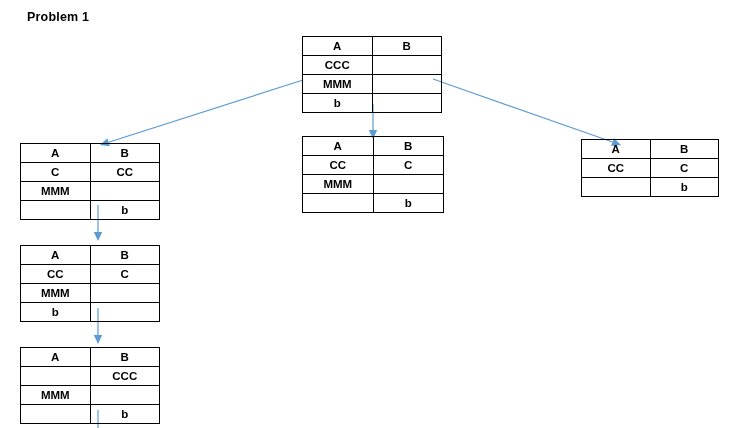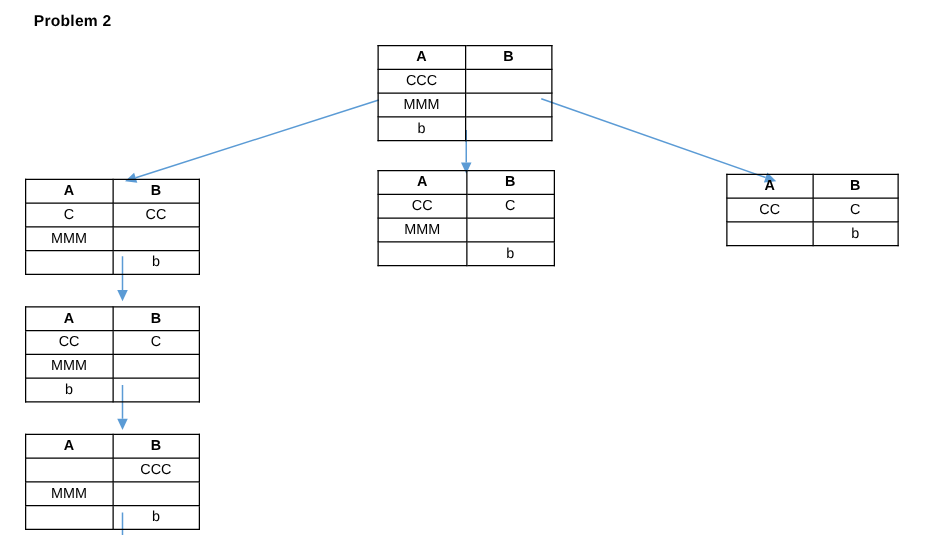--- a/index.html
+++ b/index.html
@@ -44,35 +44,35 @@
     background: transparent;
   }
   .tbl td, .tbl th {
     border: 1px solid #000000;
     height: 18px;
     line-height: 18px;
     padding: 0;
     text-align: center;
     vertical-align: middle;
     font-size: 11.5px;
-    font-weight: normal;
+    font-weight: bold;
     overflow: hidden;
     white-space: nowrap;
   }
   .tbl th {
     font-weight: bold;
   }
   .tbl td.empty { }
 </style>
 </head>
 <body>
 
 <div id="canvas">
 
-  <div class="page-title">Problem 2</div>
+  <div class="page-title">Problem 1</div>
 
   <svg id="arrow-layer" viewBox="0 0 743 428" width="743" height="428">
       <g>
         <line x1="303" y1="80" x2="108.57132693202807" y2="142.25548645033584" stroke="#5b9bd5" stroke-width="1.2"></line>
         <polygon points="100,145 107.2905539421848,138.25553388205606 109.85209992187134,146.25543901861562" fill="#5b9bd5"></polygon>
       </g>
       <g>
         <line x1="373" y1="104" x2="373" y2="130" stroke="#5b9bd5" stroke-width="1.2"></line>
         <polygon points="373,139 368.8,130 377.2,130" fill="#5b9bd5"></polygon>
       </g>

